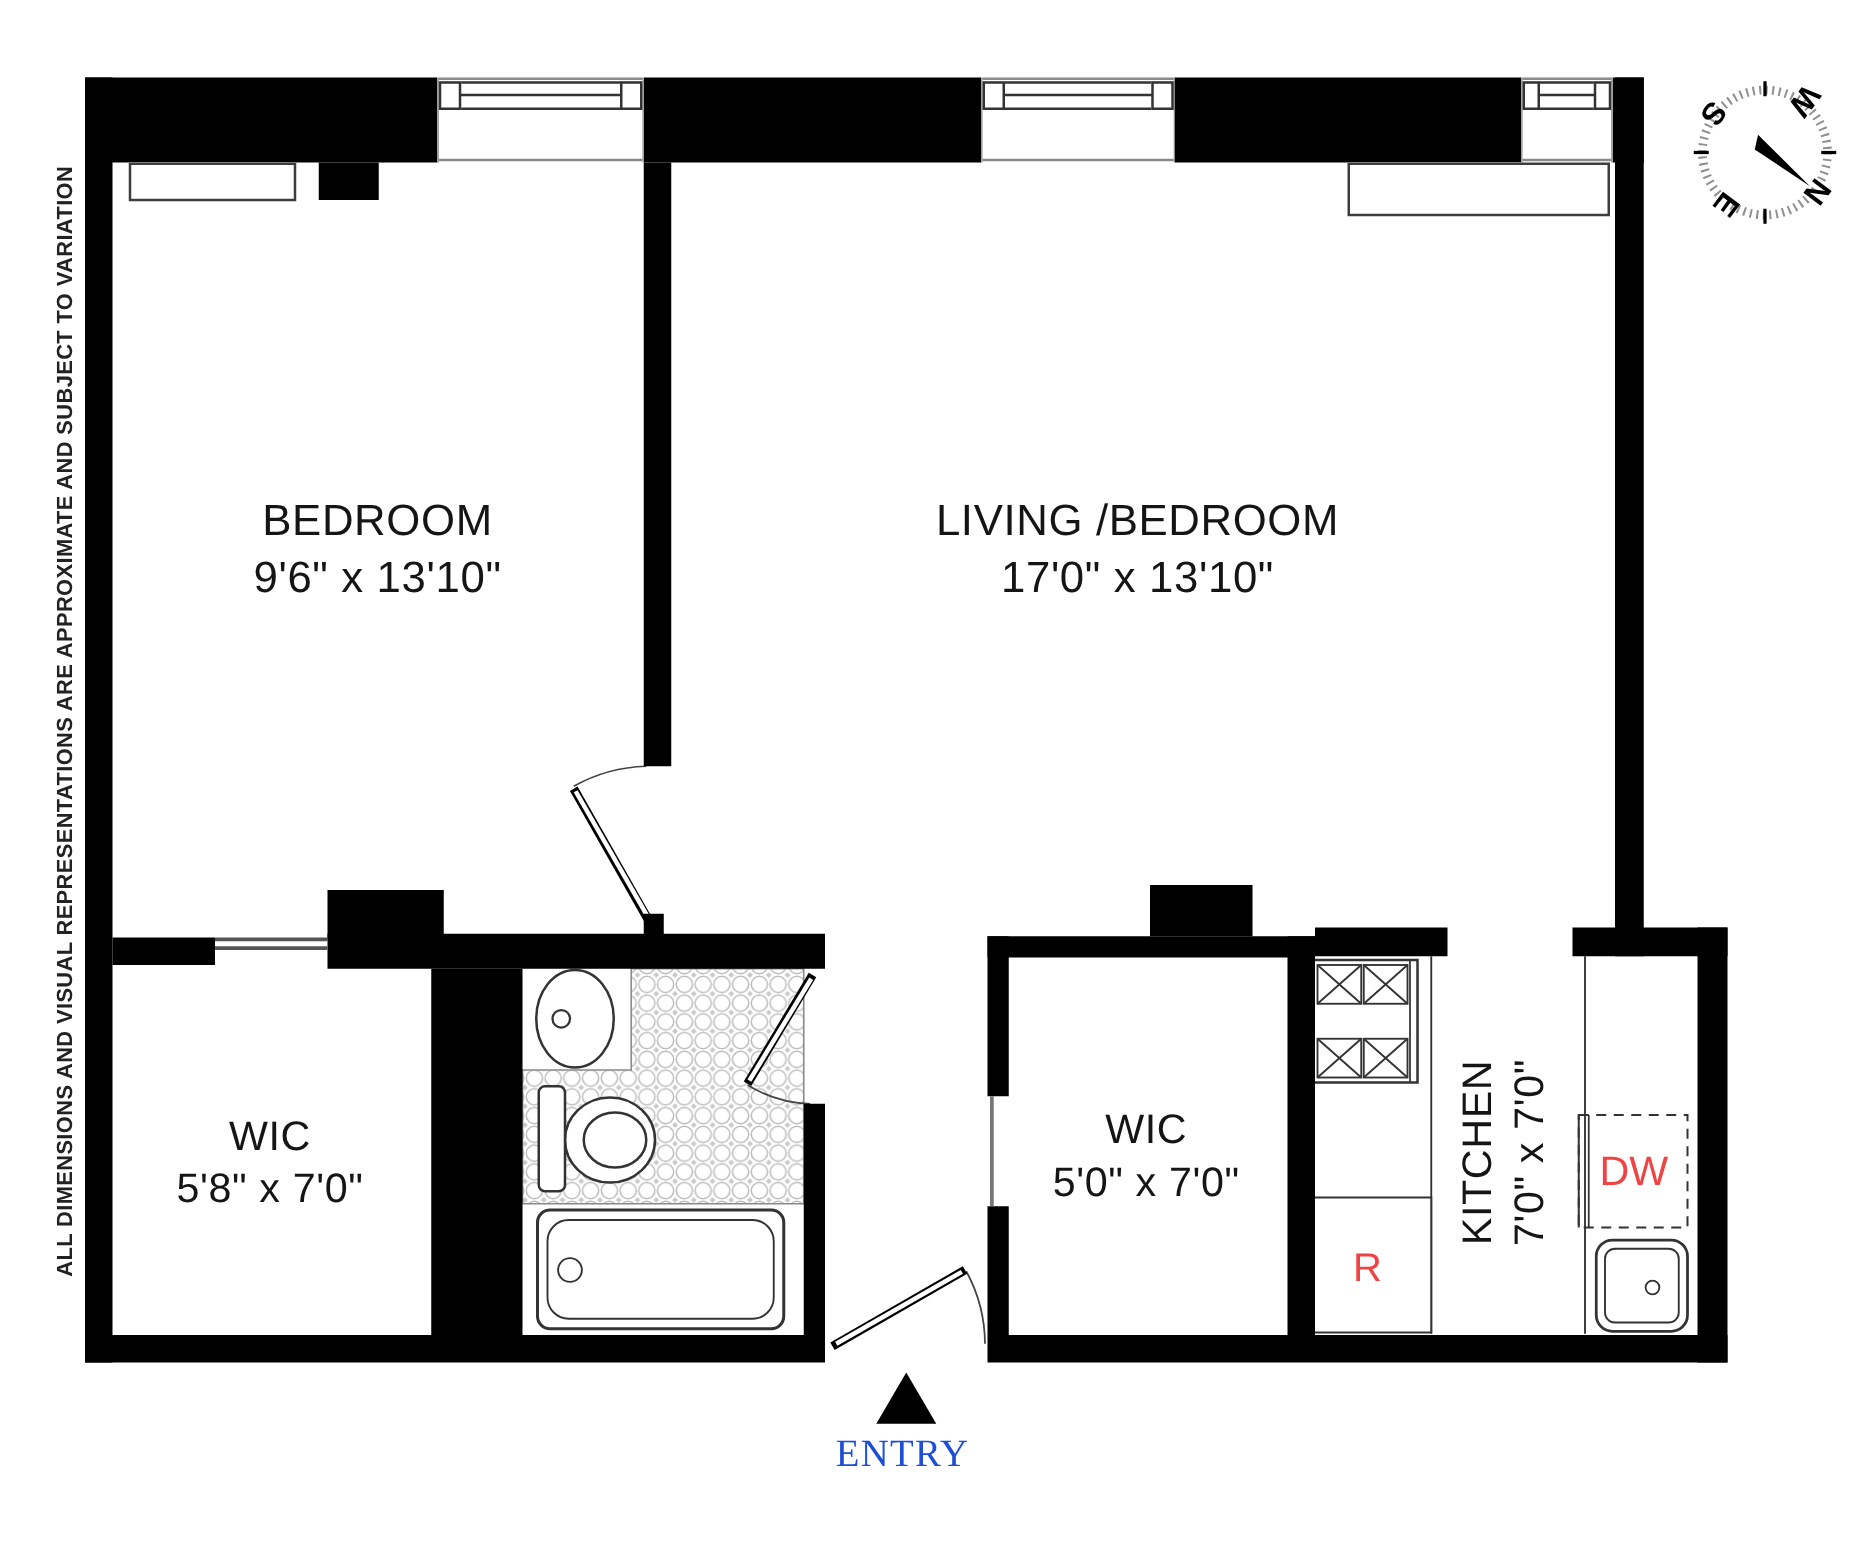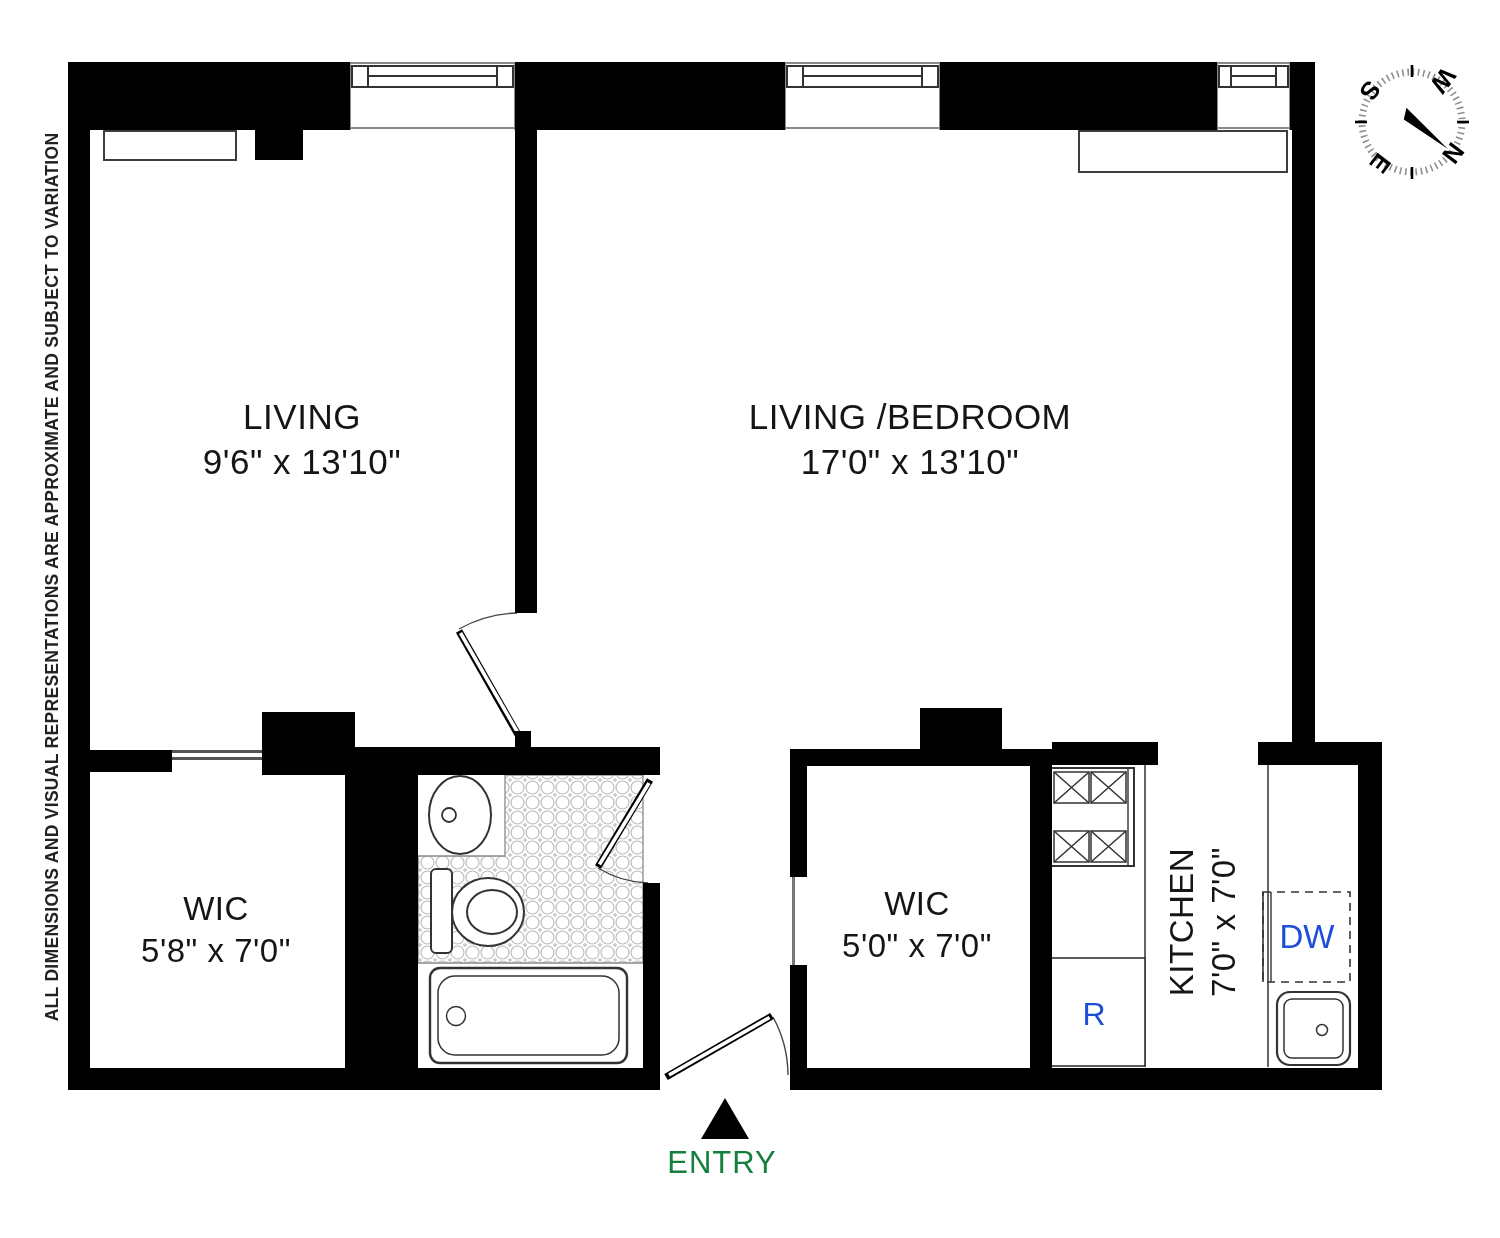--- a/index.html
+++ b/index.html
@@ -12,28 +12,28 @@
           border-left:1px solid #888;border-right:1px solid #888;}
   .win-band{position:absolute;left:0;right:0;top:3px;height:23px;border:2px solid #333;box-sizing:border-box;background:#fff;}
   .win-end{position:absolute;top:3px;height:23px;width:18px;border:2px solid #333;box-sizing:border-box;background:#fff;}
   .win-mid{position:absolute;left:17px;right:17px;top:13px;height:2px;background:#333;}
   .win-sill{position:absolute;left:0;right:0;bottom:1px;height:2px;background:#8a8a8a;}
   .win-top{position:absolute;left:0;right:0;top:0;height:2px;background:#8a8a8a;}
   .room-label{position:absolute;transform:translate(-50%,-50%);text-align:center;
               font-size:35px;line-height:1.28;letter-spacing:0.5px;white-space:nowrap;color:#151515;}
   .room-label.small{font-size:33px;}
   .rot{transform:translate(-50%,-50%) rotate(-90deg);}
-  .appliance-label{position:absolute;transform:translate(-50%,-50%);font-size:32px;color:#1d4ed8;white-space:nowrap;}
+  .appliance-label{position:absolute;transform:translate(-50%,-50%);font-size:32px;color:#ef4444;white-space:nowrap;}
   .disclaimer{position:absolute;left:52px;top:577px;transform:translate(-50%,-50%) rotate(-90deg);
               white-space:nowrap;font-size:17.5px;font-weight:bold;letter-spacing:0.3px;color:#222;}
   .entry-triangle{position:absolute;left:701px;top:1098px;width:0;height:0;
                   border-left:24px solid transparent;border-right:24px solid transparent;
                   border-bottom:41px solid #000;}
   .entry-label{position:absolute;left:722px;top:1163px;transform:translate(-50%,-50%);
-               font-size:31px;letter-spacing:1px;color:#15803d;}
+               font-size:31px;letter-spacing:1px;color:#1d4ed8;font-family:Liberation Serif, serif;}
   svg{position:absolute;left:0;top:0;}
 </style>
 </head>
 <body>
 
 <div class="plan">
 
   <svg width="1500" height="1238" viewBox="0 0 1500 1238">
     <defs>
       <pattern id="penny" width="15" height="15" patternUnits="userSpaceOnUse">
@@ -186,21 +186,21 @@
     <div class="win-mid" style="left:13px;right:13px;"></div>
     <div class="win-sill"></div>
   </div>
 
   <div class="thinrect" style="left:103px;top:130px;width:134px;height:31px;"></div>
   <div class="thinrect" style="left:1078px;top:130px;width:210px;height:43px;"></div>
 
   <div class="disclaimer">ALL DIMENSIONS AND VISUAL REPRESENTATIONS ARE APPROXIMATE AND SUBJECT TO VARIATION</div>
 
   <div class="room-label" style="left:302px;top:440px;">
-    <div>LIVING</div>
+    <div>BEDROOM</div>
     <div>9'6" x 13'10"</div>
   </div>
 
   <div class="room-label" style="left:910px;top:440px;">
     <div>LIVING /BEDROOM</div>
     <div>17'0" x 13'10"</div>
   </div>
 
   <div class="room-label small" style="left:216px;top:930px;">
     <div>WIC</div>

